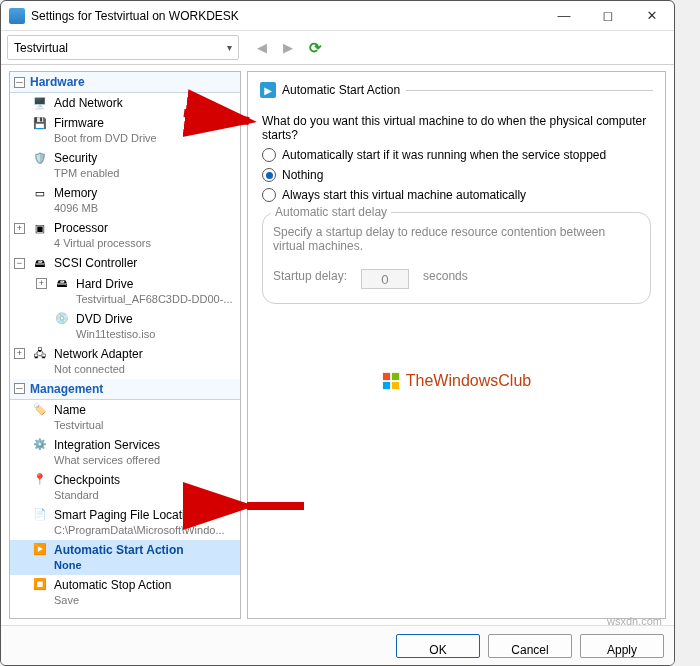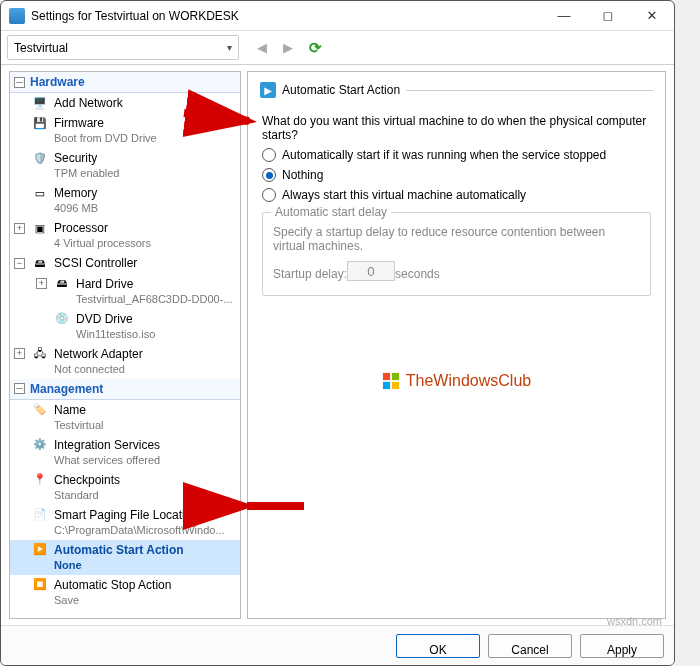--- a/index.html
+++ b/index.html
@@ -135,31 +135,31 @@
   }
   .question { margin:10px 2px 6px 2px; }
   .radio-row { display:flex; align-items:center; gap:6px; margin:6px 2px; }
   .radio {
     width:14px;height:14px;border:1px solid #555;border-radius:50%;
     display:inline-flex;align-items:center;justify-content:center;
   }
   .radio.checked::after{content:"";width:7px;height:7px;background:#0a64c2;border-radius:50%;}
   .groupbox {
     border:1px solid #d0d0d0;
-    border-radius:2px;
+    border-radius:13px;
     margin:10px 2px;
     padding:12px 10px 14px 10px;
     position:relative;
     color:#888;
   }
   .group-legend {
     position:absolute; top:-8px; left:8px;
     background:#fff; padding:0 4px; color:#888; font-size:12px;
   }
-  .delay-row { display:flex; align-items:flex-end; gap:0; margin-top:8px;}
+  .delay-row { display:flex; align-items:flex-start; gap:14px; margin-top:16px;}
   .delay-input{
     width:48px;height:20px;border:1px solid #ccc;text-align:center;background:#f5f5f5;color:#888;
   }
   .watermark{
     position:absolute; top:300px; left:0; right:0;
     display:flex;align-items:center;justify-content:center; gap:6px;
     color:#c2410c; font-size:16px;
   }
   .wm-logo{width:18px;height:18px;}
   .credit{

